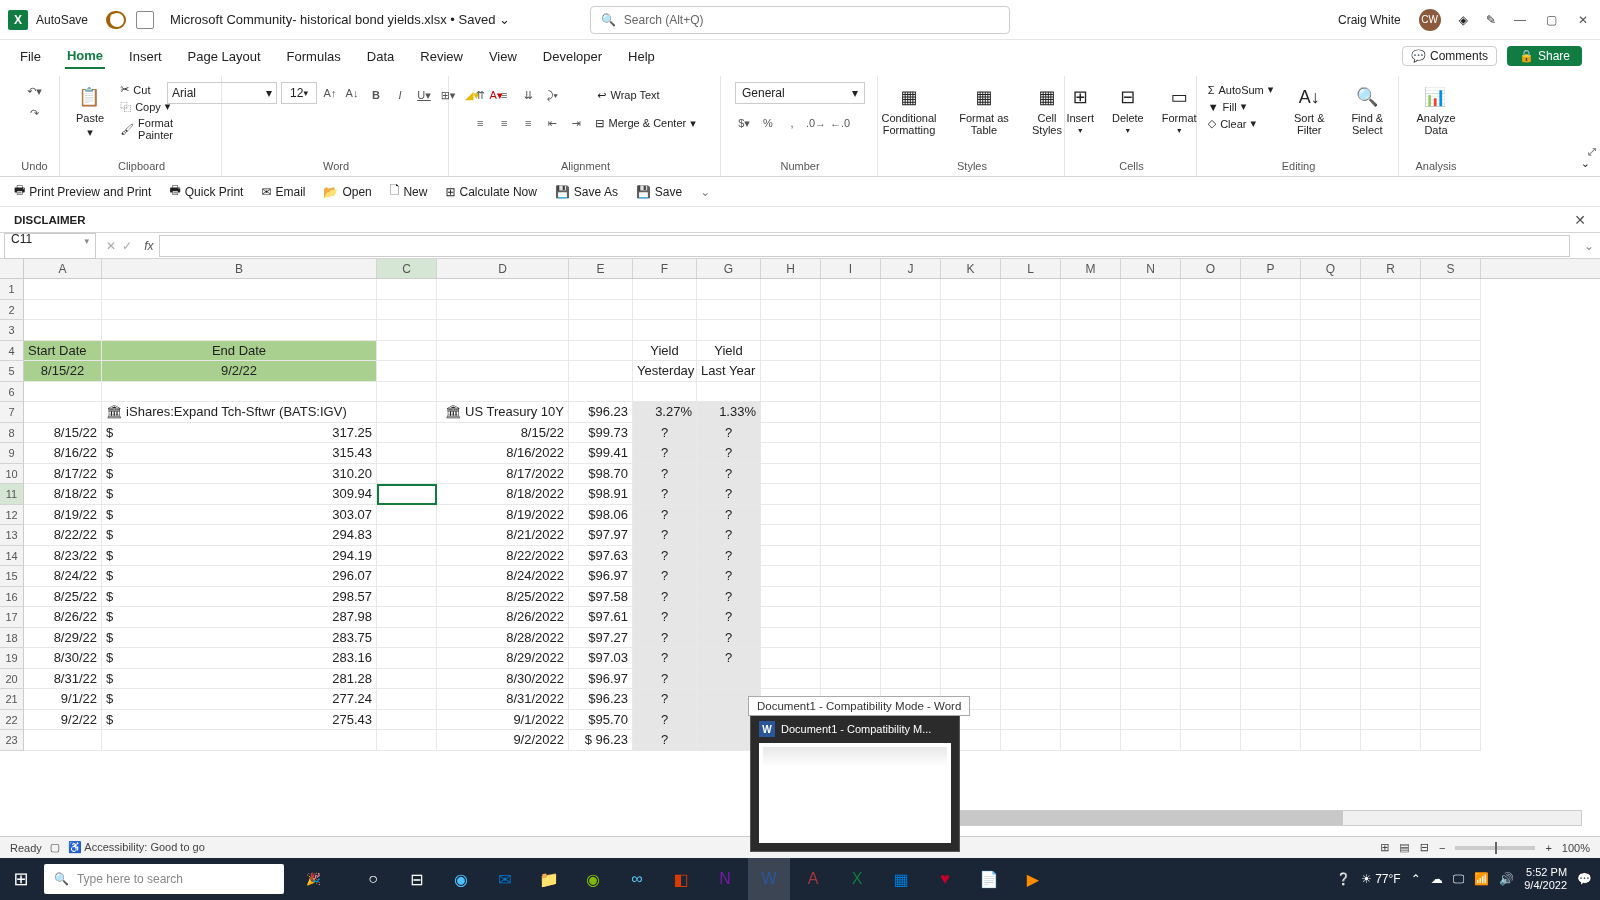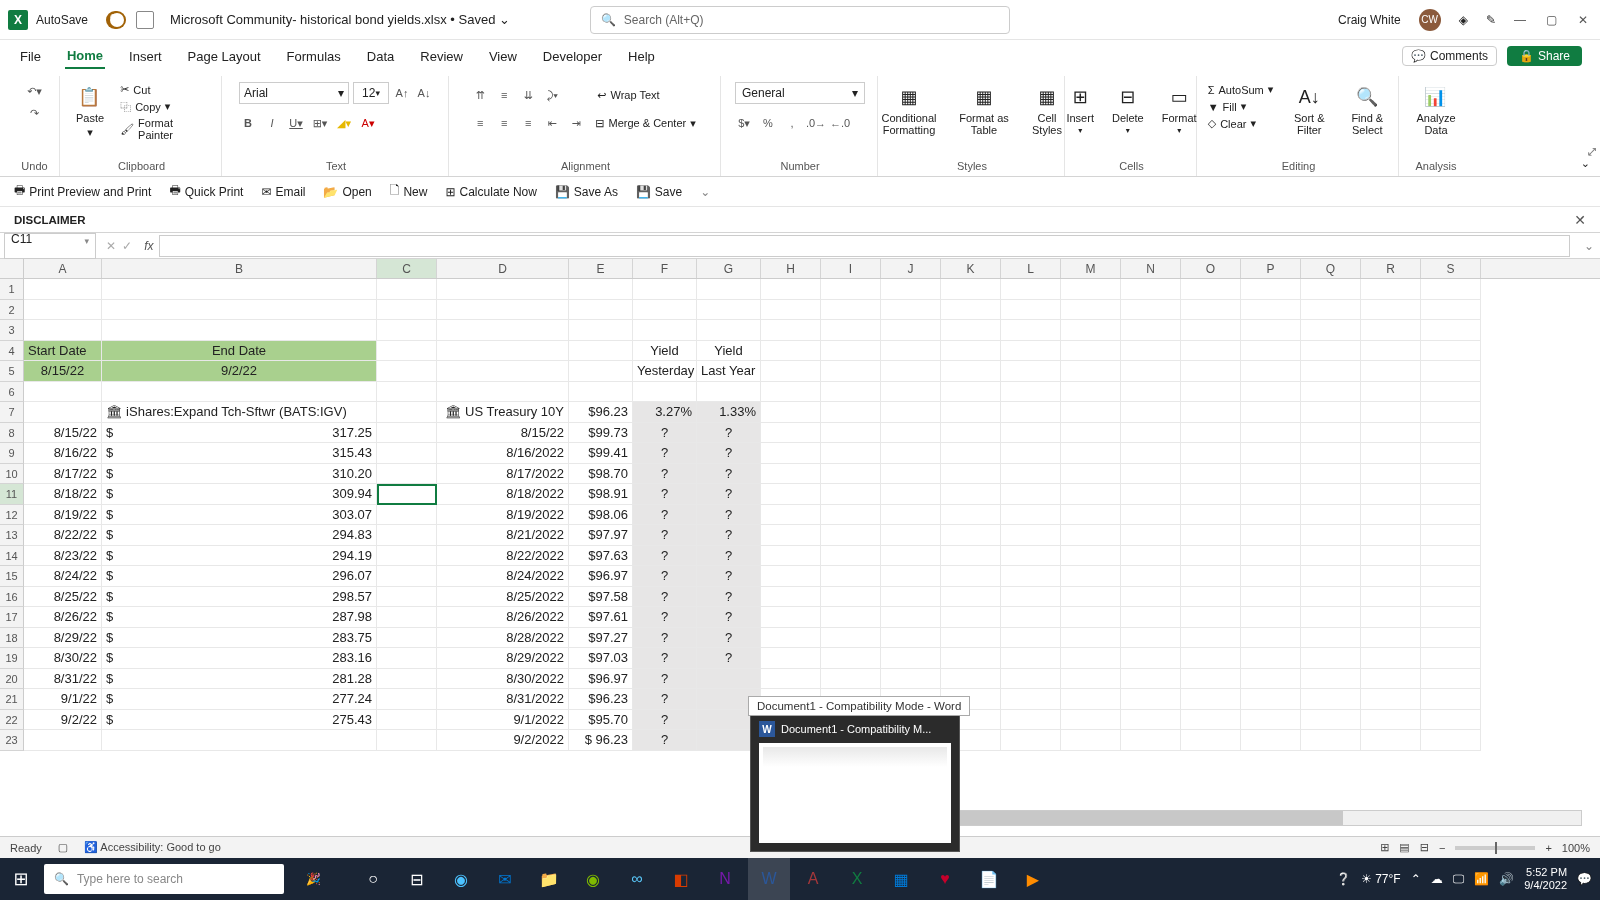--- a/index.html
+++ b/index.html
@@ -71,21 +71,21 @@
 .tb-search{width:240px;height:30px;background:#fff;color:#888;display:flex;align-items:center;padding:0 10px;gap:8px;border-radius:2px;margin-left:2px}
 .tb-icons{display:flex;gap:2px;margin-left:8px}
 .tb-ic{width:42px;height:42px;display:flex;align-items:center;justify-content:center;font-size:16px;cursor:pointer}
 .tb-right{margin-left:auto;display:flex;align-items:center;gap:10px;padding-right:8px}
 .clock{text-align:right;font-size:11px;line-height:13px}
 .word-preview{position:absolute;left:750px;bottom:48px;width:210px;background:#2b2b2b;border:1px solid #555;z-index:100;padding:8px;color:#fff;font-size:11px}
 .word-preview .hdr{display:flex;align-items:center;gap:6px;margin-bottom:6px}
 .word-preview .thumb{width:100%;height:100px;background:#fff;position:relative}
 .word-preview .thumb::before{content:"";position:absolute;left:4px;top:4px;right:4px;height:20px;background:linear-gradient(#e8e8e8,#fff)}
 .word-tooltip{position:absolute;left:748px;top:696px;background:#fff;border:1px solid #aaa;padding:3px 8px;font-size:11.5px;z-index:101;color:#333}
-.status2{position:absolute;left:0;right:0;bottom:42px;height:22px;background:#f3f3f3;border-top:1px solid #ccc;font-size:11px;display:flex;align-items:center;padding:0 10px;gap:16px;color:#444}
+.status2{position:absolute;left:0;right:0;bottom:42px;height:22px;background:#f3f3f3;border-top:1px solid #ccc;font-size:11px;display:flex;align-items:center;padding:0 10px;gap:8px;color:#444}
 .status-right{margin-left:auto;display:flex;align-items:center;gap:10px}
 .zoom-slider{width:80px;height:4px;background:#ccc;position:relative}
 .zoom-slider::after{content:"";position:absolute;left:50%;top:-4px;width:2px;height:12px;background:#666}
 .expand-ico{position:absolute;right:4px;bottom:18px;font-size:10px;color:#888}
 </style>
 </head>
 <body>
 
 <div class="titlebar">
   <div class="app-icon">X</div>
@@ -147,21 +147,21 @@
       <div style="display:flex;flex-direction:column;gap:2px">
         <div class="small-row">✂ <span>Cut</span></div>
         <div class="small-row">⿻ <span>Copy</span> ▾</div>
         <div class="small-row">🖌 <span>Format Painter</span></div>
       </div>
     </div>
     <div class="rgroup-label">Clipboard</div>
     <span class="expand-ico">⤢</span>
   </div>
   <div class="rgroup" style="width:225px">
-    <div class="rgroup-body" style="flex-direction:column;align-items:flex-start">
+    <div class="rgroup-body" style="flex-direction:row;align-items:flex-start">
       <div class="font-box">
         <div class="font-name">
             <span>Arial</span>
             <span>▾</span>
           </div>
         <div class="font-size">
             <span>12</span>
             <span style="font-size:9px">▾</span>
           </div>
         <span class="sq">A↑</span>
@@ -169,21 +169,21 @@
       </div>
       <div class="btnrow">
         <span class="sq" style="font-weight:bold">B</span>
         <span class="sq" style="font-style:italic">I</span>
         <span class="sq" style="text-decoration:underline">U▾</span>
         <span class="sq">⊞▾</span>
         <span class="sq" style="color:#e6b800">◢▾</span>
         <span class="sq" style="color:#c00">A▾</span>
       </div>
     </div>
-    <div class="rgroup-label">Text</div>
+    <div class="rgroup-label">Word</div>
     <span class="expand-ico">⤢</span>
   </div>
   <div class="rgroup" style="width:270px">
     <div class="rgroup-body" style="flex-direction:column">
       <div class="btnrow">
         <span class="sq">⇈</span>
         <span class="sq">≡</span>
         <span class="sq">⇊</span>
         <span class="sq">⤸▾</span>
         <span style="width:20px"></span>

